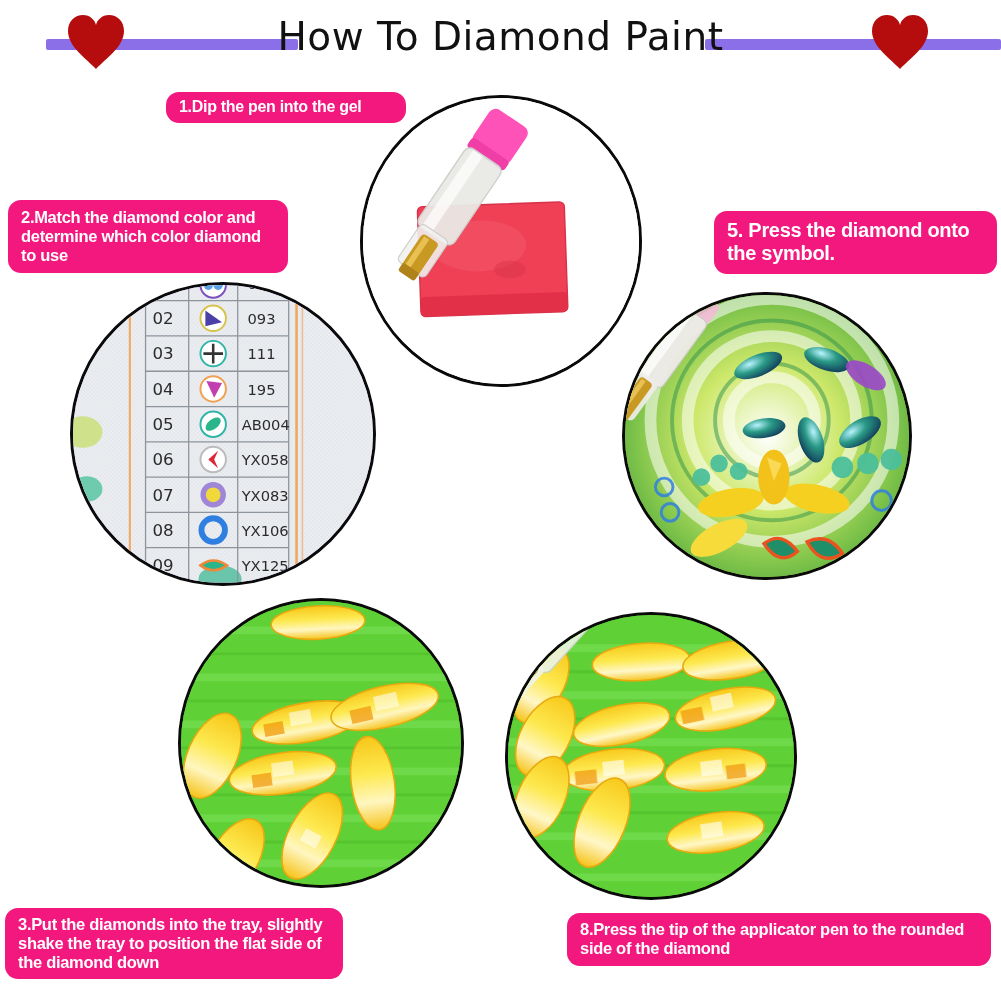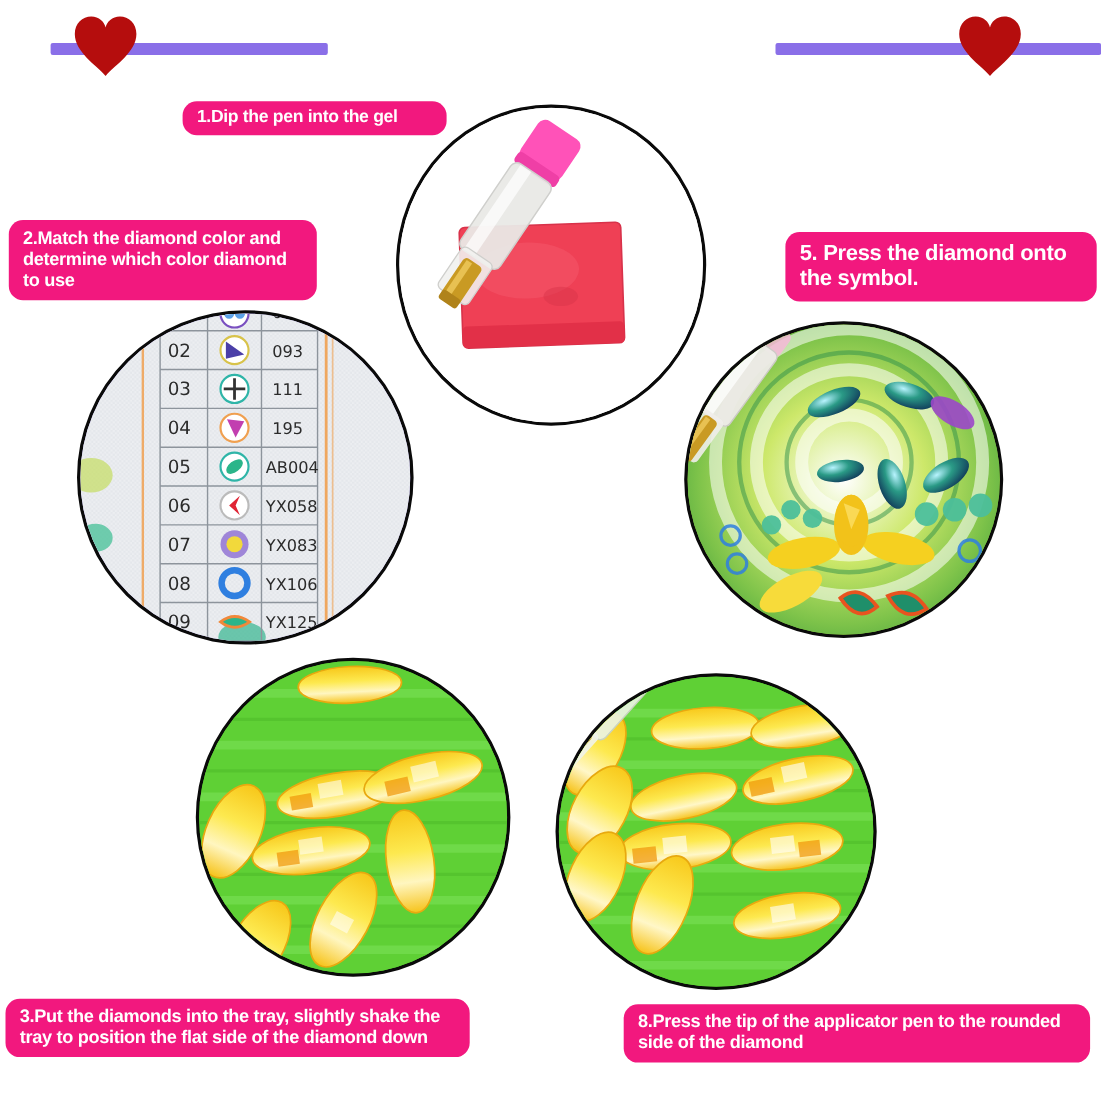--- a/index.html
+++ b/index.html
@@ -28,21 +28,21 @@
   
   .pill{
     position:absolute;background:#f2187e;color:#fff;border-radius:13px;
     font-weight:bold;line-height:1.14;padding:6px 13px 7px 13px;
     box-sizing:border-box;letter-spacing:-.3px;
     font-family:"Liberation Sans","DejaVu Sans",sans-serif;
   }
   #pill1{left:166px;top:92px;width:240px;font-size:16px;}
   #pill2{left:8px;top:200px;width:280px;font-size:16.5px;padding-top:8px;padding-bottom:9px;}
   #pill5{left:714px;top:211px;width:283px;font-size:20px;padding-top:8px;padding-bottom:9px;}
-  #pill3{left:5px;top:908px;width:422px;font-size:16.5px;padding-top:7px;padding-bottom:8px;}
+  #pill3{left:5px;top:908px;width:338px;font-size:16.5px;padding-top:7px;padding-bottom:8px;}
   #pill4{left:567px;top:913px;width:424px;font-size:16.5px;padding-top:7px;padding-bottom:8px;}
 
   
   .circ{position:absolute;border-radius:50%;overflow:hidden;border:3.5px solid #0a0a0a;box-sizing:border-box;}
   #c1{left:360px;top:95px;width:282px;height:292px;background:#fff;}
   #c2{left:70px;top:282px;width:306px;height:304px;background:#c4b5fd;}
   #c5{left:622px;top:292px;width:290px;height:288px;background:#8dc63f;}
   #c3{left:178px;top:598px;width:286px;height:290px;background:#5fd035;}
   #c4{left:505px;top:612px;width:292px;height:288px;background:#5fd035;}
   .circ svg{display:block;width:100%;height:100%;}
@@ -59,20 +59,21 @@
     <svg viewBox="0 0 62 58">
         <path d="M31 56 C22 46 3 34 3 18 C3 8 10 2 18 2 C25 2 30 7 31 12 C32 7 37 2 44 2 C52 2 59 8 59 18 C59 34 40 46 31 56 Z" fill="#b50d0d"></path>
       </svg>
   </div>
   <div class="heart heart-right">
     <svg viewBox="0 0 62 58">
         <path d="M31 56 C22 46 3 34 3 18 C3 8 10 2 18 2 C25 2 30 7 31 12 C32 7 37 2 44 2 C52 2 59 8 59 18 C59 34 40 46 31 56 Z" fill="#b50d0d"></path>
       </svg>
   </div>
 
+  <div class="title">How To Diamond Paint</div>
 
   <div class="pill" id="pill1">1.Dip the pen into the gel</div>
 
   <div class="circ" id="c1">
     <svg viewBox="0 0 282 292" preserveAspectRatio="xMidYMid slice">
       <rect width="282" height="292" fill="#ffffff"></rect>
 
       <g transform="rotate(-2 150 180)">
         <rect x="58" y="108" width="150" height="112" rx="5" fill="#ef4055"></rect>
         <rect x="58" y="108" width="150" height="112" rx="5" fill="none" stroke="#d8324a" stroke-width="1.5"></rect>

